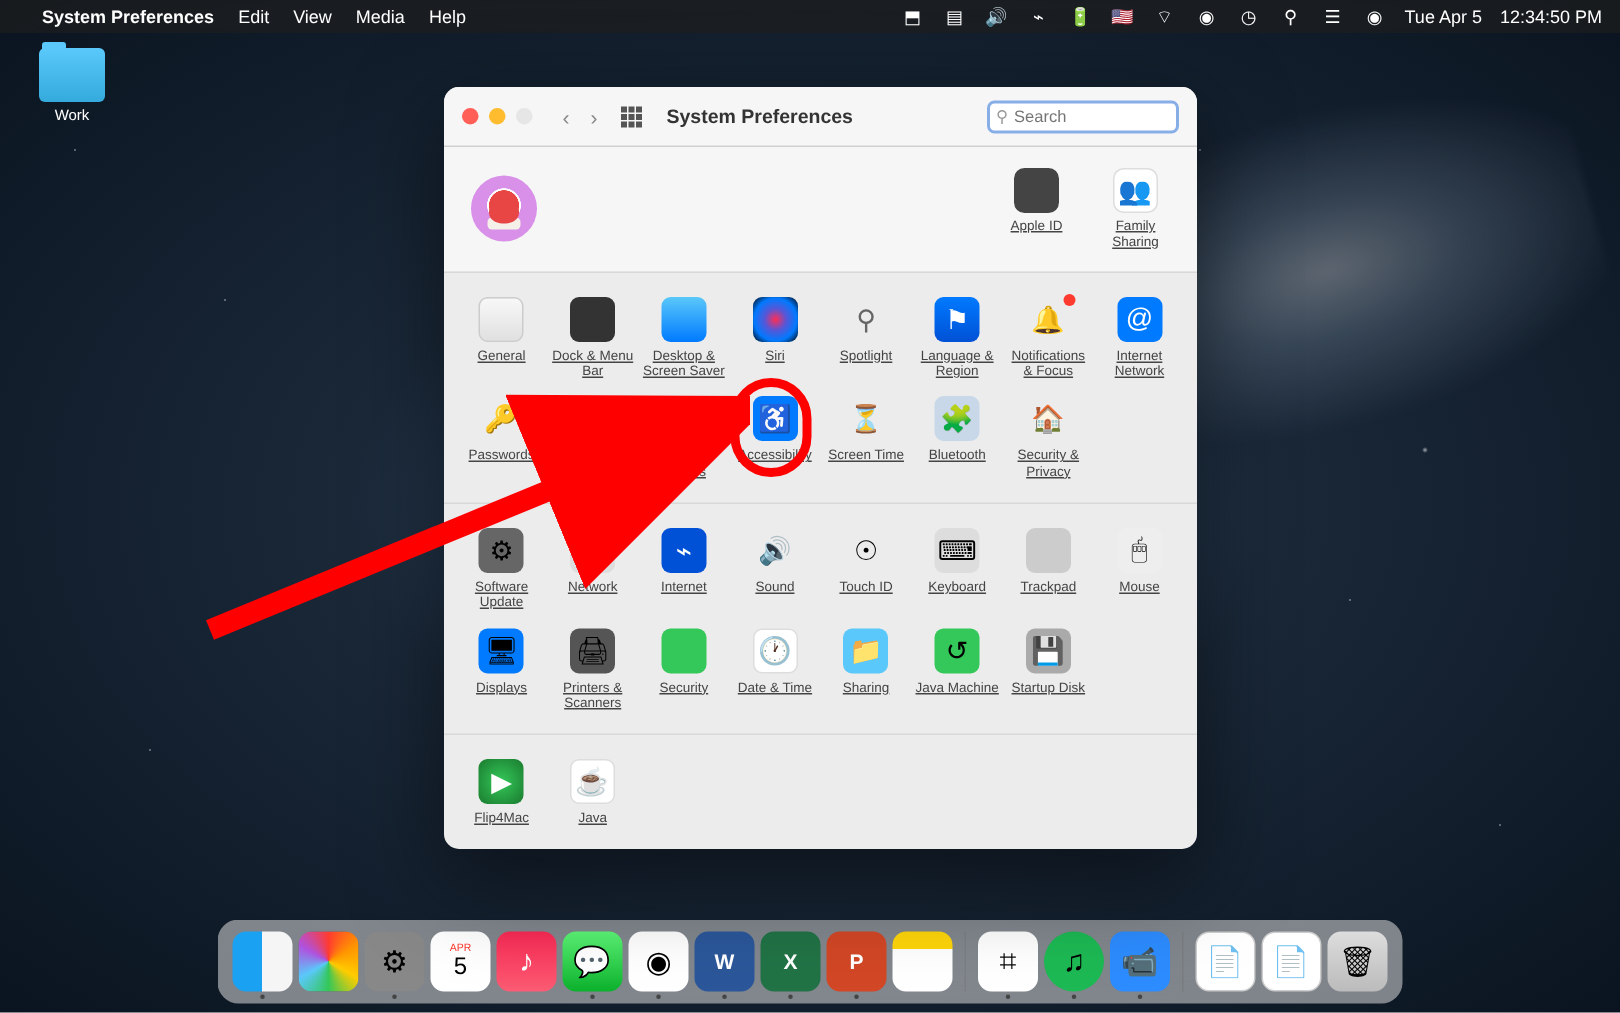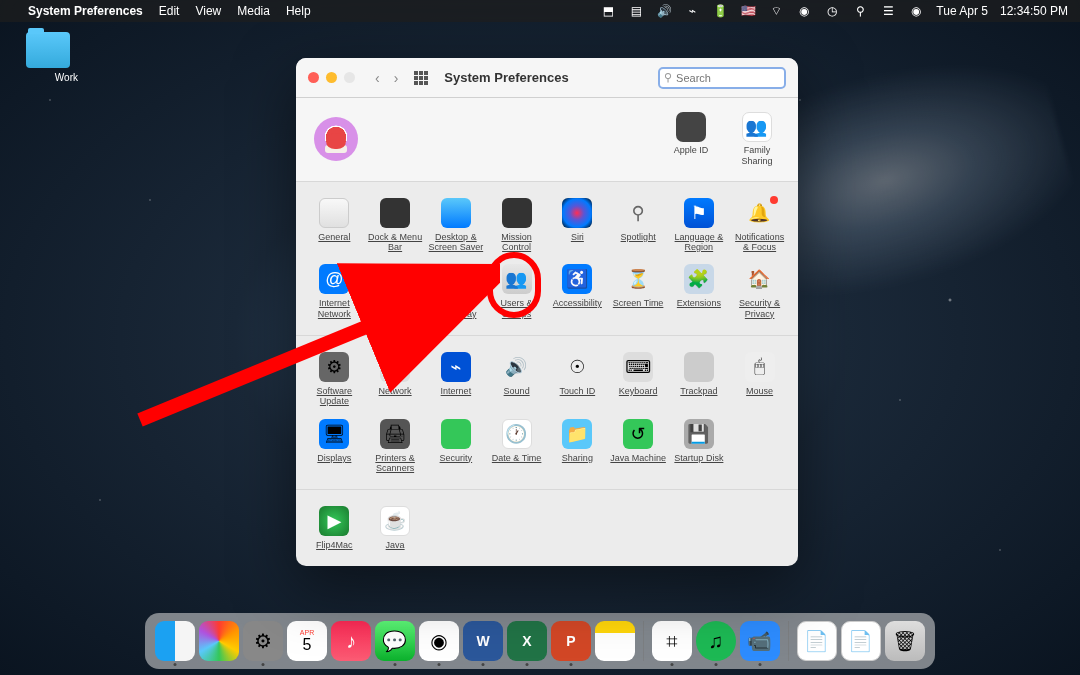--- a/index.html
+++ b/index.html
@@ -14,21 +14,21 @@
     .menubar-left { display: flex; align-items: center; gap: 16px; }
     .menubar-left .appname { font-weight: 600; }
     .menubar-right { display: flex; align-items: center; gap: 12px; font-size: 12px; }
     .menubar-right .icn { width: 16px; height: 16px; display: inline-flex; align-items: center; justify-content: center; }
     .apple-logo { font-size: 14px; }
 
     
     .desktop-icon { position: absolute; top: 32px; left: 18px; width: 60px; text-align: center; cursor: pointer; }
     .desktop-icon .folder { width: 44px; height: 36px; background: linear-gradient(#5ac8fa, #34aadc); border-radius: 4px; margin: 0 auto 4px; position: relative; }
     .desktop-icon .folder::before { content: ''; position: absolute; top: -4px; left: 2px; width: 16px; height: 6px; background: #5ac8fa; border-radius: 2px 2px 0 0; }
-    .desktop-icon .label { color: white; font-size: 10px; text-align: right; }
+    .desktop-icon .label { color: white; font-size: 10px; }
 
     
     .window { position: absolute; left: 296px; top: 58px; width: 502px; height: 508px; background: #ececec; border-radius: 10px; box-shadow: 0 20px 60px rgba(0,0,0,0.5); overflow: hidden; z-index: 50; }
     .titlebar { height: 40px; display: flex; align-items: center; padding: 0 12px; gap: 10px; background: #f6f6f6; border-bottom: 1px solid #d0d0d0; }
     .traffic { display: flex; gap: 7px; }
     .traffic span { width: 11px; height: 11px; border-radius: 50%; }
     .tl-close { background: #ff5f57; }
     .tl-min { background: #febc2e; }
     .tl-max { background: #e6e6e6; }
     .nav-arrows { display: flex; gap: 14px; color: #888; margin-left: 10px; font-size: 14px; }
@@ -43,21 +43,21 @@
     .header-sec { padding: 14px 18px; display: flex; align-items: center; background: #f6f6f6; }
     .avatar { width: 44px; height: 44px; border-radius: 50%; background: radial-gradient(circle at 50% 45%, #e84545 30%, #fff 31%, #fff 34%, #d890e8 35%); margin-right: 12px; position: relative; }
     .avatar::after { content:''; position:absolute; left:50%; top:35%; transform:translateX(-50%); width:20px; height:16px; background:#e84545; border-radius:50% 50% 45% 45%; }
     .avatar::before { content:''; position:absolute; left:50%; bottom:8px; transform:translateX(-50%); width:22px; height:8px; background:#f5f0e8; border-radius:3px; }
     .user-info .name { font-size: 14px; font-weight: 500; color: #333; }
     .user-info .sub { font-size: 10px; color: #666; }
     .header-right { margin-left: auto; display: flex; gap: 20px; }
     .header-right .item { width: 46px; text-align: center; cursor: pointer; }
     .header-right .ico { width: 30px; height: 30px; margin: 0 auto 3px; background: #444; border-radius: 7px; display:flex; align-items:center; justify-content:center; color:white; font-size:18px; }
     .header-right .ico.fam { background: white; border:1px solid #ddd; }
-    .header-right .lbl { font-size: 9px; color: #444; line-height: 1.2; }
+    .header-right .lbl { font-size: 9px; color: #444; line-height: 1.2; text-decoration: underline; }
 
     
     .pref-section { padding: 10px 8px; border-top: 1px solid #d8d8d8; }
     .pref-grid { display: grid; grid-template-columns: repeat(8, 1fr); gap: 0; }
     .pref-item { text-align: center; padding: 6px 2px; cursor: pointer; position: relative; }
     .pref-item .ico { width: 30px; height: 30px; margin: 0 auto 4px; border-radius: 6px; display:flex; align-items:center; justify-content:center; font-size:18px; }
     .pref-item .lbl { font-size: 9px; color: #444; line-height: 1.15; display: block; min-height: 20px; text-decoration: underline; }
     
     .badge-dot { position:absolute; top:4px; right:12px; width:8px; height:8px; background:#ff3b30; border-radius:50%; }
 
@@ -212,24 +212,20 @@
         </div>
       <div class="pref-item">
           <div class="ico ico-dock"></div>
           <span class="lbl">Dock &amp; Menu Bar</span>
         </div>
       <div class="pref-item">
           <div class="ico ico-desktop"></div>
           <span class="lbl">Desktop &amp; Screen Saver</span>
         </div>
       <div class="pref-item">
-          <div class="ico ico-mission"></div>
-          <span class="lbl">Mission Control</span>
-        </div>
-      <div class="pref-item">
           <div class="ico ico-siri"></div>
           <span class="lbl">Siri</span>
         </div>
       <div class="pref-item">
           <div class="ico ico-spotlight">⚲</div>
           <span class="lbl">Spotlight</span>
         </div>
       <div class="pref-item">
           <div class="ico ico-lang">⚑</div>
           <span class="lbl">Language &amp; Region</span>
@@ -258,21 +254,21 @@
       <div class="pref-item">
           <div class="ico ico-access">♿</div>
           <span class="lbl">Accessibility</span>
         </div>
       <div class="pref-item">
           <div class="ico ico-screen">⏳</div>
           <span class="lbl">Screen Time</span>
         </div>
       <div class="pref-item">
           <div class="ico ico-ext">🧩</div>
-          <span class="lbl">Extensions</span>
+          <span class="lbl">Bluetooth</span>
         </div>
       <div class="pref-item">
           <div class="ico ico-sec">🏠</div>
           <span class="lbl">Security &amp; Privacy</span>
         </div>
     </div>
   </div>
 
   <div class="pref-section">
     <div class="pref-grid">

